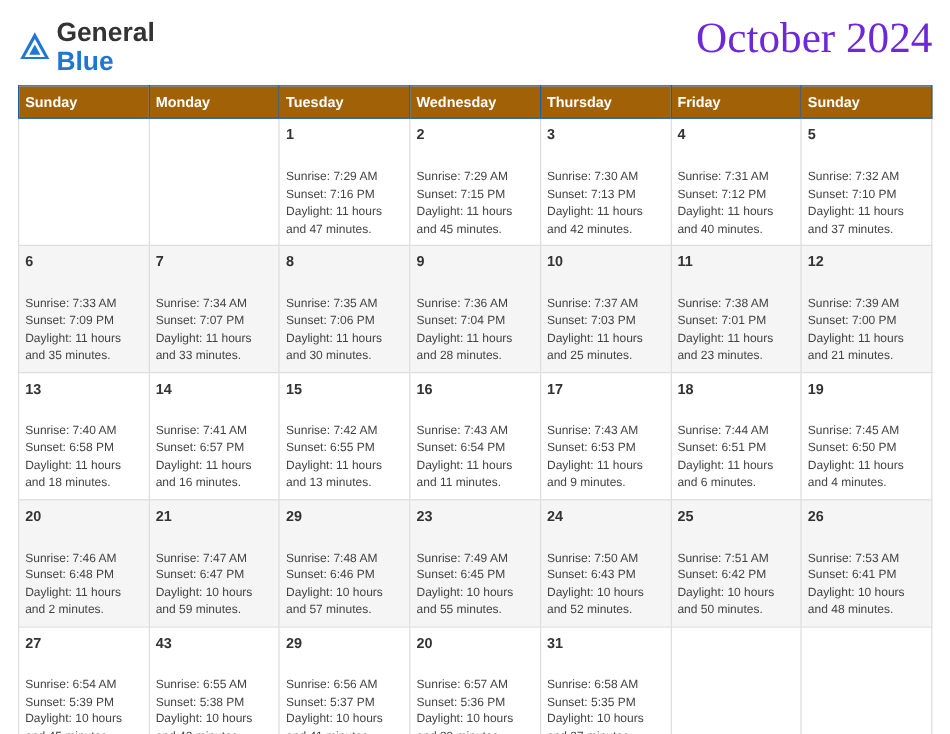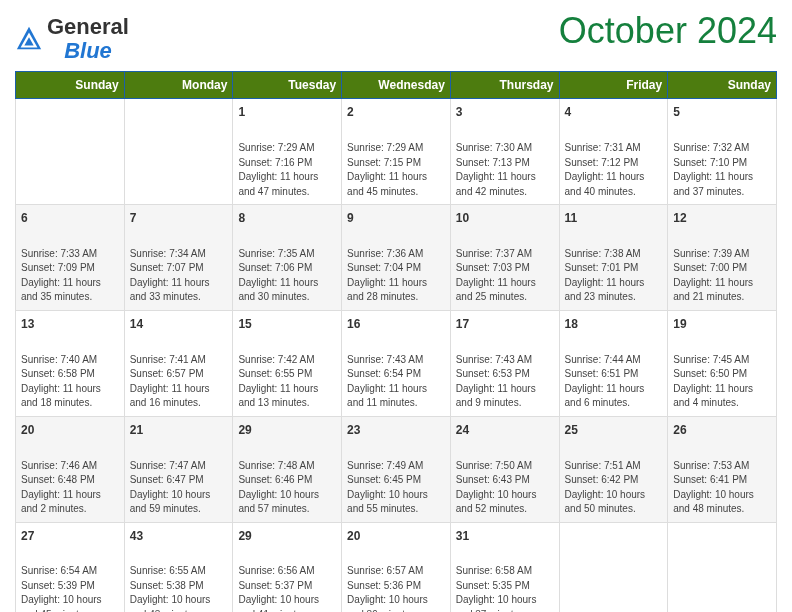--- a/index.html
+++ b/index.html
@@ -13,56 +13,56 @@
     .header {
       display: flex;
       justify-content: space-between;
       align-items: flex-start;
       margin-bottom: 8px;
     }
     .logo {
       display: flex;
       align-items: center;
       margin-top: 5px;
-      text-align: center;
     }
     .logo-text {
       font-size: 22px;
       font-weight: bold;
       line-height: 1.1;
     }
     .logo-general { color: #333; }
-    .logo-blue { color: #2176d2; font-style: italic; }
+    .logo-blue { color: #2176d2; }
     .logo-icon {
       width: 28px;
       height: 28px;
       margin-right: 4px;
     }
     .title-block {
       text-align: right;
     }
     .month-title {
       font-size: 36px;
       font-weight: normal;
-      color: #15803d;
+      color: #6d28d9;
+      font-family: Liberation Serif, serif;
     }
     .location {
       font-size: 14px;
       color: #555;
     }
     table {
       width: 100%;
       border-collapse: collapse;
       font-size: 11px;
     }
     thead tr th {
-      background-color: #4d7c0f;
+      background-color: #a16207;
       color: #fff;
       padding: 6px 5px;
-      text-align: right;
+      text-align: left;
       font-size: 12px;
       font-weight: bold;
       border: 1px solid #1a5faa;
     }
     tbody tr {
       border-bottom: 1px solid #ddd;
     }
     tbody tr:nth-child(odd) {
       background-color: #fff;
     }

